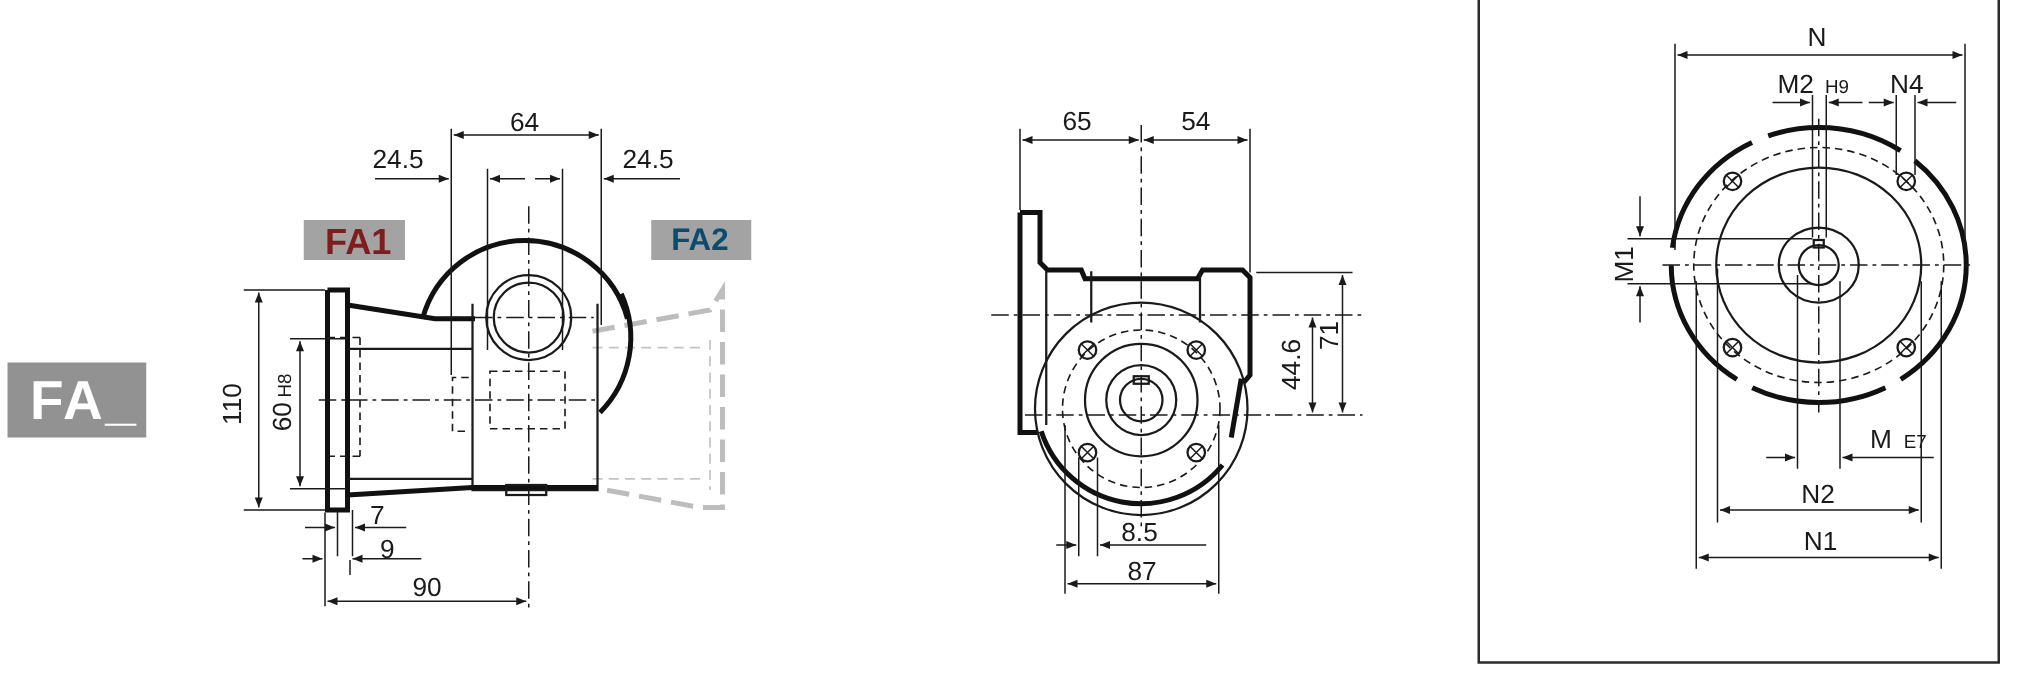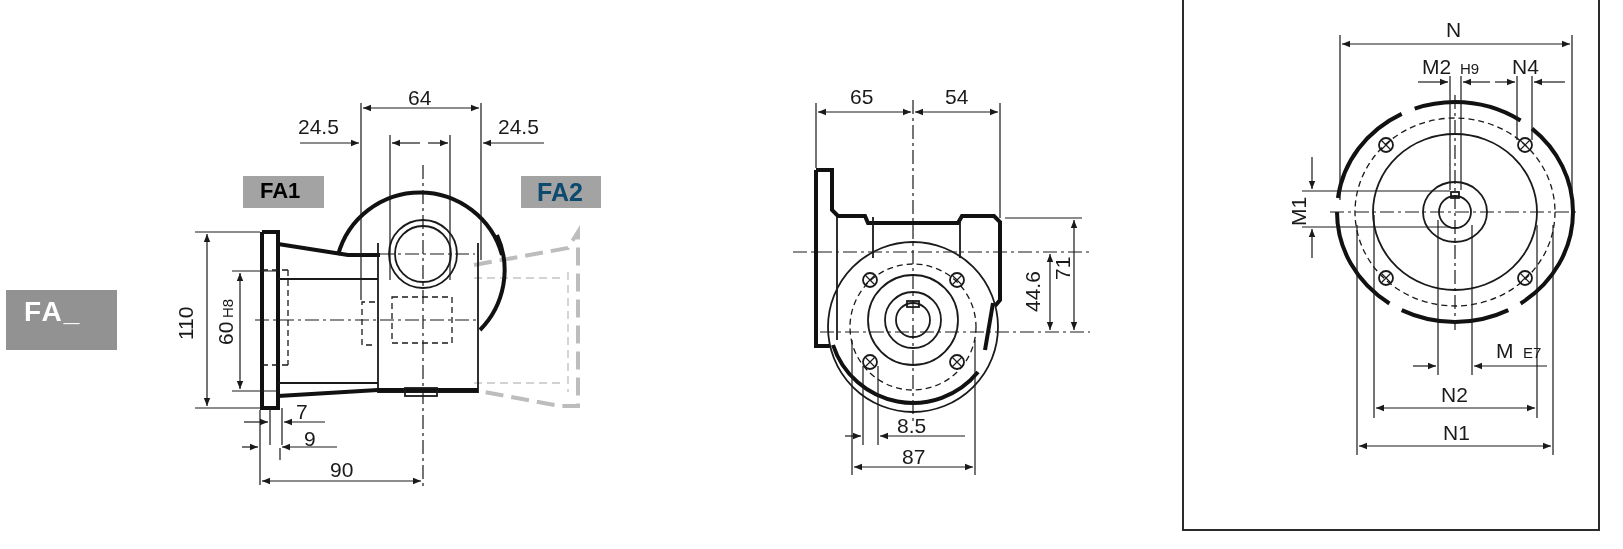--- a/index.html
+++ b/index.html
@@ -14,25 +14,25 @@
   .center { stroke: #1a1a1a; stroke-width: 1.2; fill: none; stroke-dasharray: 14 4 3 4; }
   .hidden { stroke: #1a1a1a; stroke-width: 1.3; fill: none; stroke-dasharray: 6 4; }
   .ghost { stroke: #bdbdbd; stroke-width: 4; fill: none; stroke-dasharray: 18 8; }
   .ghost-thin { stroke: #c4c4c4; stroke-width: 1.4; fill: none; stroke-dasharray: 8 5; }
   .frame { stroke: #2b2b2b; stroke-width: 2; fill: none; }
 </style>
 </head>
 <body>
 
 <div style="position:absolute;left:6px;top:290px;width:111px;height:60px;background:#929292;">
-  <span style="position:absolute;left:18px;top:6px;font-family:'Liberation Sans',sans-serif;font-weight:bold;font-size:28px;color:#fff;letter-spacing:2px;">FA_</span>
+  <span style="position:absolute;left:18px;top:6px;font-family:'Liberation Sans',sans-serif;font-weight:bold;font-size:44px;color:#fff;letter-spacing:2px;">FA_</span>
 </div>
 
 <div style="position:absolute;left:243px;top:176px;width:81px;height:32px;background:#a3a3a3;">
-  <span style="position:absolute;left:17px;top:2px;font-family:'Liberation Sans',sans-serif;font-weight:bold;font-size:22px;color:#000000;">FA1</span>
+  <span style="position:absolute;left:17px;top:2px;font-family:'Liberation Sans',sans-serif;font-weight:bold;font-size:29px;color:#7f1d1d;">FA1</span>
 </div>
 <div style="position:absolute;left:521px;top:176px;width:80px;height:32px;background:#a3a3a3;">
   <span style="position:absolute;left:16px;top:2px;font-family:'Liberation Sans',sans-serif;font-weight:bold;font-size:25px;color:#0c4a6e;">FA2</span>
 </div>
 
 <svg width="1623" height="549" viewBox="0 0 1623 549" xmlns="http://www.w3.org/2000/svg">
   <defs>
     <marker id="arr" viewBox="0 0 10 10" refX="10" refY="5" markerWidth="12" markerHeight="8" orient="auto-start-reverse" markerUnits="userSpaceOnUse">
       <path d="M0,1 L10,5 L0,9 z" fill="#1a1a1a"></path>
     </marker>

